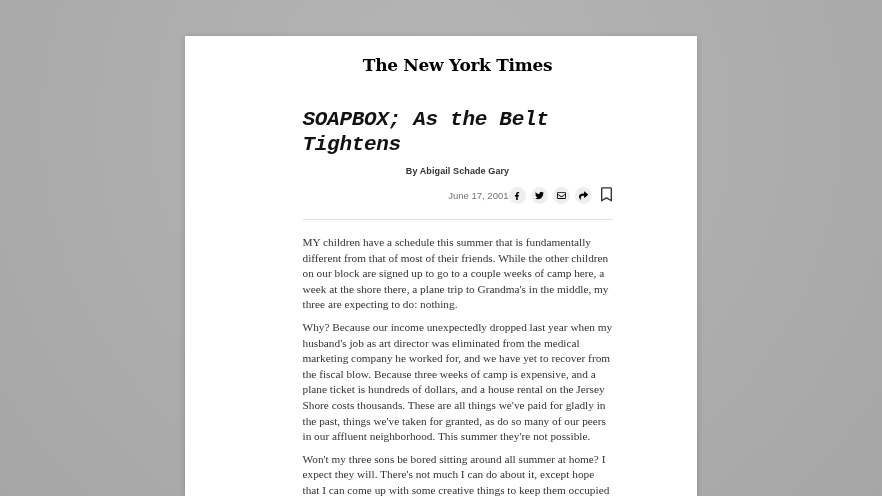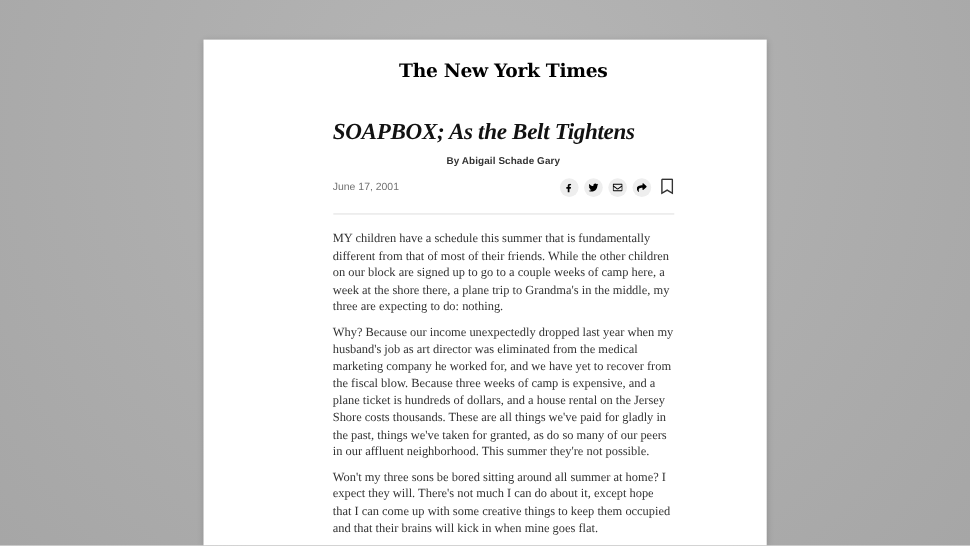--- a/index.html
+++ b/index.html
@@ -33,41 +33,41 @@
     color: #000000;
     cursor: pointer;
     line-height: 19px;
   }
   .article-body {
     width: 310px;
     margin: 0 auto;
   }
   .headline {
     margin-top: 32px;
-    font-family: Liberation Serif, serif;
+    font-family: Liberation Mono, monospace;
     font-style: italic;
     font-weight: 700;
     font-size: 21px;
     line-height: 25px;
     letter-spacing: -0.3px;
     color: #121212;
   }
   .byline {
     margin-top: 9px;
     font-size: 9px;
     font-weight: 700;
     color: #333333;
     letter-spacing: 0.1px;
     text-align: center;
   }
   .meta-row {
     margin-top: 11px;
     display: flex;
     align-items: center;
-    justify-content: space-between;
+    justify-content: flex-end;
     height: 17px;
   }
   .publish-date {
     font-size: 9.5px;
     color: #727272;
   }
   .share-tools {
     display: flex;
     align-items: center;
     gap: 5px;

